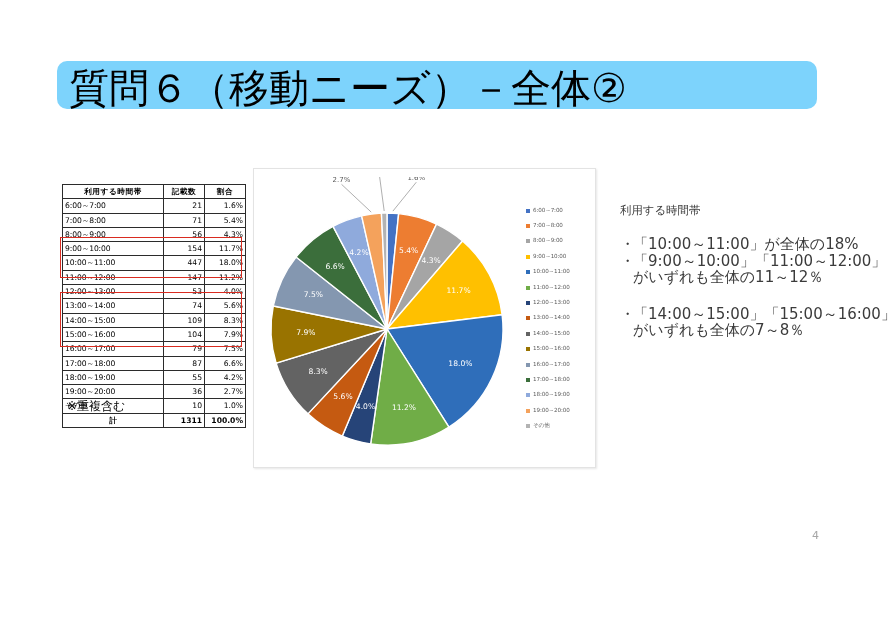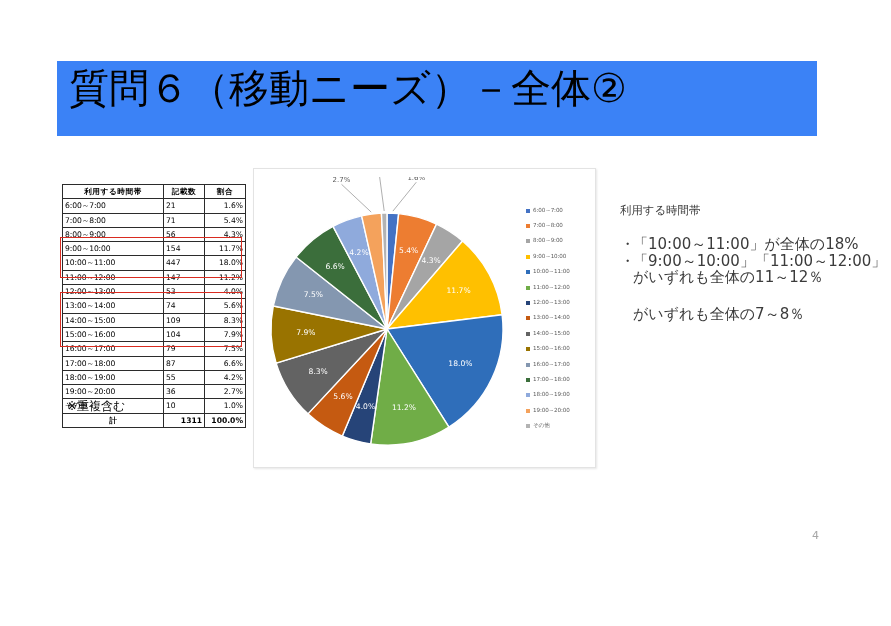--- a/index.html
+++ b/index.html
@@ -17,22 +17,23 @@
     background: #ffffff;
     overflow: hidden;
   }
 
   
   #title-band {
     position: absolute;
     left: 57px;
     top: 61px;
     width: 760px;
-    height: 75px;
-    background: #3b82f6;
+    height: 48px;
+    background: #7dd3fc;
+    border-radius: 10px;
   }
   #title-text {
     position: absolute;
     left: 12px;
     top: -4px;
     font-size: 40px;
     line-height: 62px;
     color: #000000;
     white-space: nowrap;
     font-family: "DejaVu Sans", "Liberation Sans", sans-serif;
@@ -59,21 +60,21 @@
     line-height: 13.3px;
     white-space: nowrap;
     font-weight: normal;
   }
   table.datatable th {
     text-align: center;
     font-weight: bold;
     letter-spacing: 0.6px;
   }
   table.datatable td.c-label { text-align: left; width: 96px; letter-spacing: -0.1px;}
-  table.datatable td.c-num   { width: 36px; }
+  table.datatable td.c-num   { text-align: right; width: 36px; }
   table.datatable td.c-pct   { text-align: right; width: 36px; }
   table.datatable tr.total td { text-align: center; font-weight: bold; }
   table.datatable tr.total td.c-num,
   table.datatable tr.total td.c-pct { text-align: right; font-weight: bold; }
 
   .redbox {
     position: absolute;
     border: 1.6px solid #d92b20;
     box-sizing: border-box;
     pointer-events: none;
@@ -388,19 +389,20 @@
 
   <div id="commentary">
     <div id="commentary-heading">利用する時間帯</div>
     <div id="commentary-groups">
         <div class="bullet-group">
           <div class="bullet-line"><span class="bullet-mark">・</span><span>「10:00～11:00」が全体の18%</span></div>
           <div class="bullet-line"><span class="bullet-mark">・</span><span>「9:00～10:00」「11:00～12:00」</span></div>
           <div class="bullet-line indent"><span>がいずれも全体の11～12％</span></div>
         </div>
         <div class="bullet-group">
+          <div class="bullet-line"><span class="bullet-mark">・</span><span>「14:00～15:00」「15:00～16:00」</span></div>
           <div class="bullet-line indent"><span>がいずれも全体の7～8％</span></div>
         </div>
       </div>
   </div>
 
   <div id="page-number">4</div>
 </div>
 
 </body></html>

